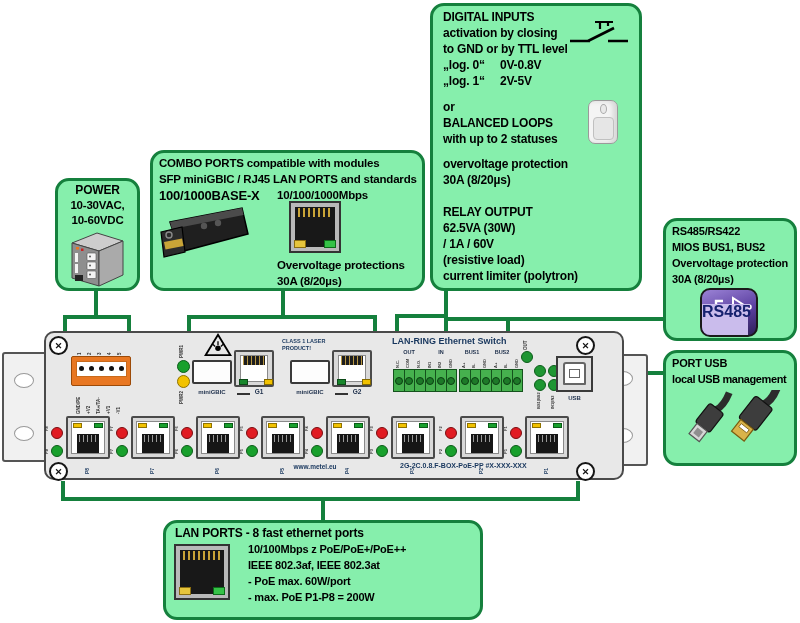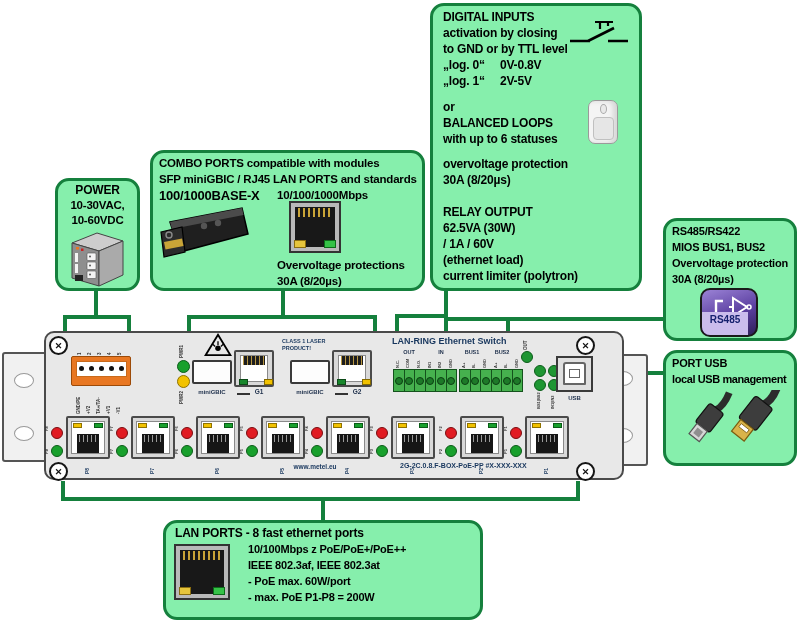--- a/index.html
+++ b/index.html
@@ -22,21 +22,21 @@
   .comb{position:absolute;background:#1d1d1d;box-sizing:border-box;background-image:repeating-linear-gradient(90deg,#b8963f 0 1.5px,#1d1d1d 1.5px 4px);}
   .sled{position:absolute;box-sizing:border-box;border:0.5px solid rgba(0,0,0,.45);}
   .tblock{position:absolute;height:23px;background:#2f8f3a;border:1.5px solid #14521c;display:flex;box-sizing:border-box;}
   .tpin{flex:1;border-right:1px solid #14521c;display:flex;align-items:center;justify-content:center;background:#46b14e;}
   .tpin:last-child{border-right:none;}
   .tpin i{display:block;width:6px;height:6px;border-radius:50%;background:#1d7a28;border:1px solid #0c3f12;}
   .gl{position:absolute;font-size:5.5px;font-weight:bold;color:#1c2e4a;text-align:center;white-space:nowrap;}
   .badge-relay{position:absolute;left:562px;top:205px;width:62px;height:52px;background:#b9cfdf;box-sizing:border-box;border:1px solid #9db4c6;text-align:center;}
   .badge-relay .rt{font-family:"Liberation Serif",serif;font-size:10px;font-weight:bold;letter-spacing:1.5px;color:#7a1010;margin-top:2px;}
   .badge-rs{position:absolute;left:700px;top:288px;width:58px;height:49px;border:2px solid #1a1a1a;border-radius:10px;background:linear-gradient(160deg,#9b83d6 0%,#5b3fa0 55%,#2e2059 100%);box-sizing:border-box;text-align:center;overflow:hidden;}
-  .badge-rs .bl{position:absolute;left:0;right:8px;bottom:0;height:23px;background:#cabcec;font-size:10px;font-weight:bold;color:#16216e;line-height:15px;}
+  .badge-rs .bl{position:absolute;left:0;right:8px;bottom:0;height:31px;background:#cabcec;font-size:16px;font-weight:bold;color:#16216e;line-height:15px;}
   .pir{position:absolute;left:588px;top:100px;width:30px;height:44px;background:#f4f4f4;border:1.5px solid #9a9a9a;border-radius:7px;box-sizing:border-box;box-shadow:inset -4px 0 5px rgba(0,0,0,.12);}
   .pir .eye{position:absolute;left:11px;top:3px;width:5px;height:8px;border:1px solid #aaa;border-radius:50%;background:#e9e9e9;}
   .pir .win{position:absolute;left:4px;top:16px;width:19px;height:21px;background:#e6e6e6;border:1px solid #c0c0c0;border-radius:4px;}
   .rjphoto{position:absolute;background:#b9b9b9;border:2px solid #333;box-sizing:border-box;}
   .rjphoto .d{position:absolute;left:4px;top:4px;right:4px;bottom:4px;background:#181818;}
   .rjphoto .c{position:absolute;left:7px;top:5px;right:7px;height:9px;background:repeating-linear-gradient(90deg,#c9a437 0 2px,#181818 2px 5px);}
   .rjphoto .y{position:absolute;left:3px;bottom:3px;width:10px;height:6px;background:#e6c53c;border:1px solid #8a6d10;}
   .rjphoto .g{position:absolute;right:3px;bottom:3px;width:10px;height:6px;background:#35c247;border:1px solid #0d6b1a;}
   svg{display:block;}
 </style>
@@ -383,31 +383,31 @@
   <div class="cl" style="left:443px;top:59px">„log. 0“</div>
   <div class="cl" style="left:500px;top:59px">0V-0.8V</div>
   <div class="cl" style="left:443px;top:75px">„log. 1“</div>
   <div class="cl" style="left:500px;top:75px">2V-5V</div>
   <svg class="abs" style="left:568px;top:18px" width="62" height="28" viewBox="0 0 62 28">
     <path d="M2 23 H22 M40 23 H60 M20 23 L46 10" stroke="#000" stroke-width="2.6" fill="none"></path>
     <path d="M27 4 H45 M32 4 V11 M40 4 V8" stroke="#000" stroke-width="2.2" fill="none"></path>
   </svg>
   <div class="cl" style="left:443px;top:101px">or</div>
   <div class="cl" style="left:443px;top:117px">BALANCED LOOPS</div>
-  <div class="cl" style="left:443px;top:133px">with up to 6 statuses</div>
+  <div class="cl" style="left:443px;top:133px">with up to 2 statuses</div>
   <div class="pir">
     <div class="eye"></div>
     <div class="win"></div>
   </div>
   <div class="cl" style="left:443px;top:158px">overvoltage protection</div>
   <div class="cl" style="left:443px;top:174px">30A (8/20µs)</div>
   <div class="cl" style="left:443px;top:206px">RELAY OUTPUT</div>
   <div class="cl" style="left:443px;top:222px">62.5VA (30W)</div>
   <div class="cl" style="left:443px;top:238px">/ 1A / 60V</div>
-  <div class="cl" style="left:443px;top:254px">(ethernet load)</div>
+  <div class="cl" style="left:443px;top:254px">(resistive load)</div>
   <div class="cl" style="left:443px;top:270px">current limiter (polytron)</div>
 
   <div class="callout" style="left:663px;top:218px;width:134px;height:123px"></div>
   <div class="cl cl11" style="left:672px;top:225px">RS485/RS422</div>
   <div class="cl cl11" style="left:672px;top:241px">MIOS BUS1, BUS2</div>
   <div class="cl cl11" style="left:672px;top:257px">Overvoltage protection</div>
   <div class="cl cl11" style="left:672px;top:273px">30A (8/20µs)</div>
   <div class="badge-rs">
     <svg width="48" height="30" viewBox="0 0 48 30" style="margin:3px auto 0">
       <path d="M4 24 h7 v-16 h7" fill="none" stroke="#fff" stroke-width="2.4"></path>

